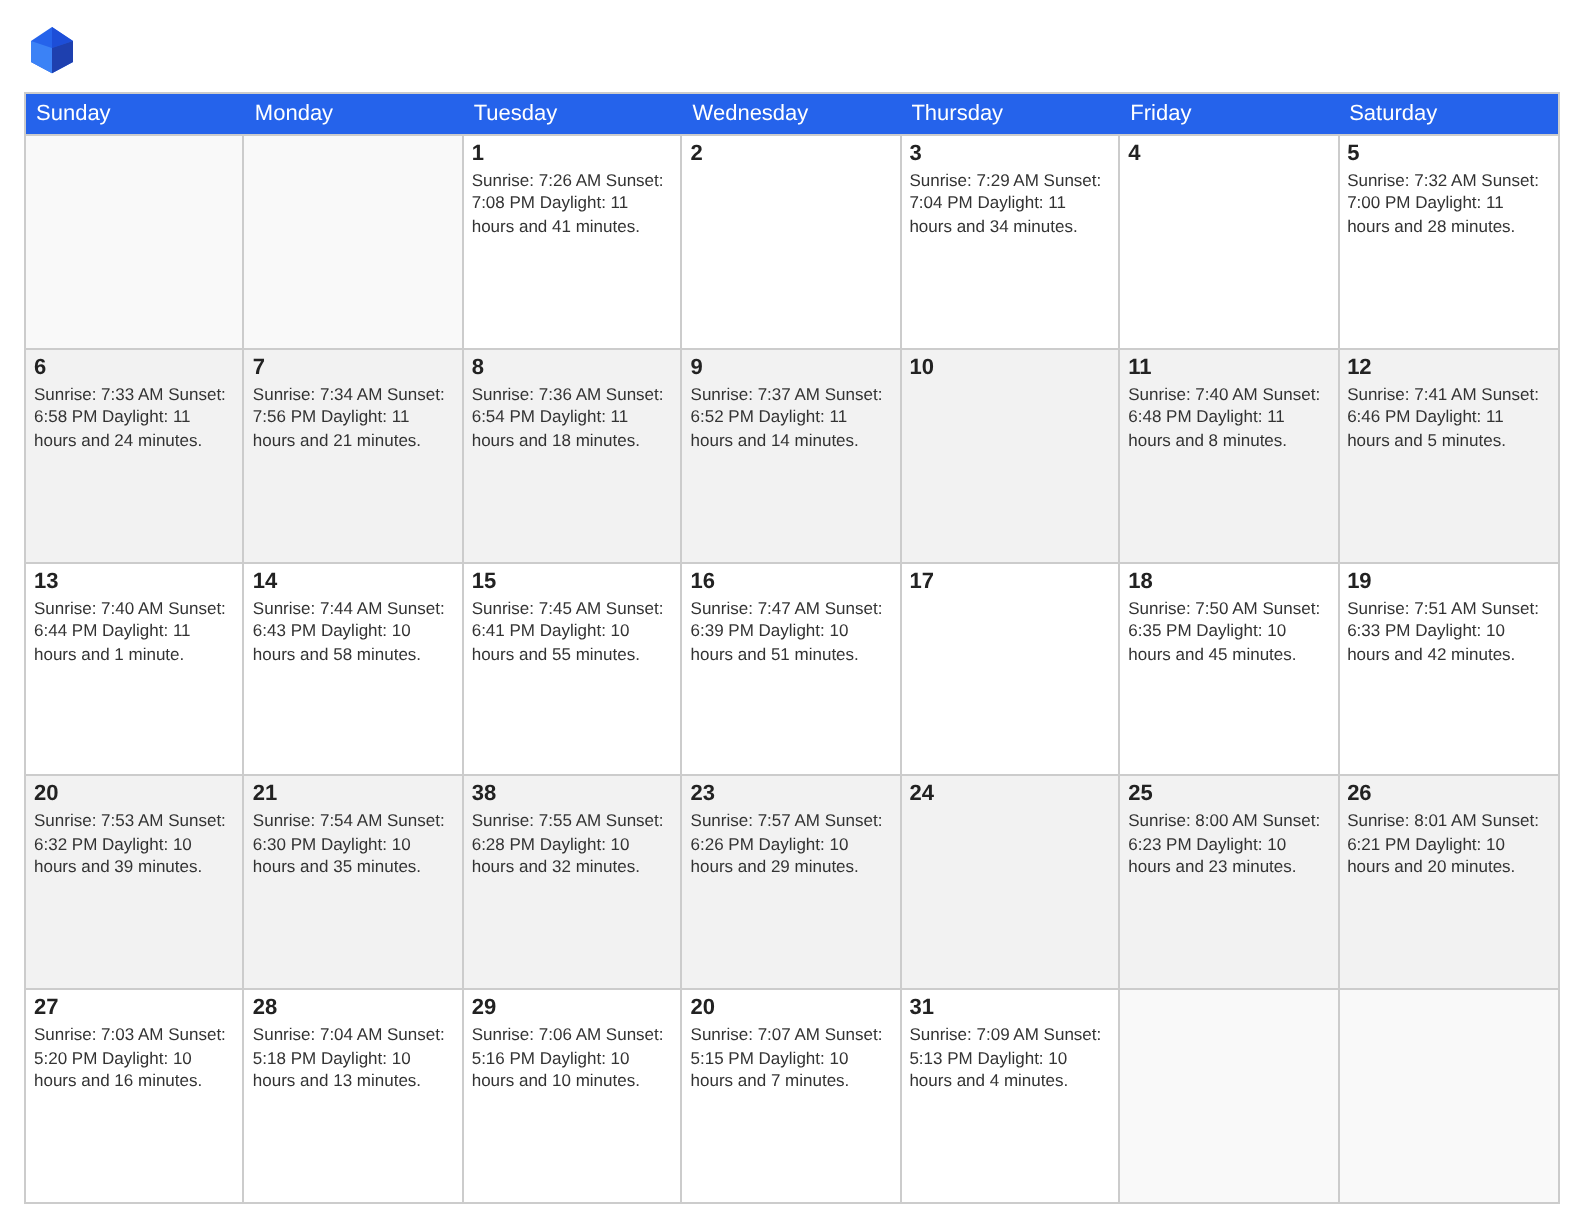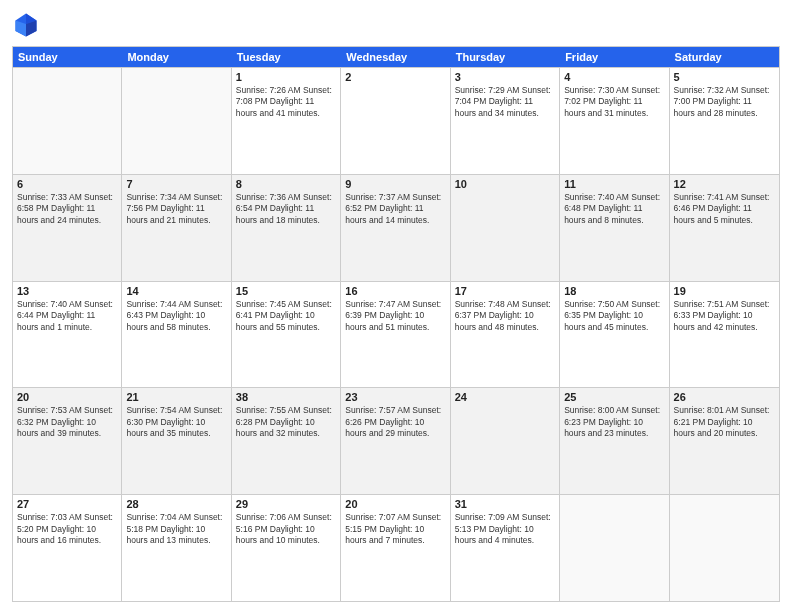--- a/index.html
+++ b/index.html
@@ -60,21 +60,21 @@
       border: 1px solid #ccc;
     }
     .cal-header-row {
       display: grid;
       grid-template-columns: repeat(7, 1fr);
       background: #2563eb;
     }
     .cal-header-cell {
       color: #fff;
       font-size: 11px;
-      font-weight: bold;
+      font-weight: normal;
       padding: 4px 5px;
       text-align: left;
     }
     .cal-body {
       flex: 1;
       display: flex;
       flex-direction: column;
     }
     .cal-row {
       display: grid;
@@ -158,23 +158,20 @@
             <div class="day-num">2</div>
           </div>
           <div class="cal-cell">
             <div class="day-num">3</div>
             <div class="day-info">Sunrise: 7:29 AM
 Sunset: 7:04 PM
 Daylight: 11 hours and 34 minutes.</div>
           </div>
           <div class="cal-cell">
             <div class="day-num">4</div>
-            <div class="day-info">Sunrise: 7:30 AM
-Sunset: 7:02 PM
-Daylight: 11 hours and 31 minutes.</div>
           </div>
           <div class="cal-cell">
             <div class="day-num">5</div>
             <div class="day-info">Sunrise: 7:32 AM
 Sunset: 7:00 PM
 Daylight: 11 hours and 28 minutes.</div>
           </div>
         </div>
         <div class="cal-row alt-row">
           <div class="cal-cell">
@@ -237,23 +234,20 @@
 Daylight: 10 hours and 55 minutes.</div>
           </div>
           <div class="cal-cell">
             <div class="day-num">16</div>
             <div class="day-info">Sunrise: 7:47 AM
 Sunset: 6:39 PM
 Daylight: 10 hours and 51 minutes.</div>
           </div>
           <div class="cal-cell">
             <div class="day-num">17</div>
-            <div class="day-info">Sunrise: 7:48 AM
-Sunset: 6:37 PM
-Daylight: 10 hours and 48 minutes.</div>
           </div>
           <div class="cal-cell">
             <div class="day-num">18</div>
             <div class="day-info">Sunrise: 7:50 AM
 Sunset: 6:35 PM
 Daylight: 10 hours and 45 minutes.</div>
           </div>
           <div class="cal-cell">
             <div class="day-num">19</div>
             <div class="day-info">Sunrise: 7:51 AM

